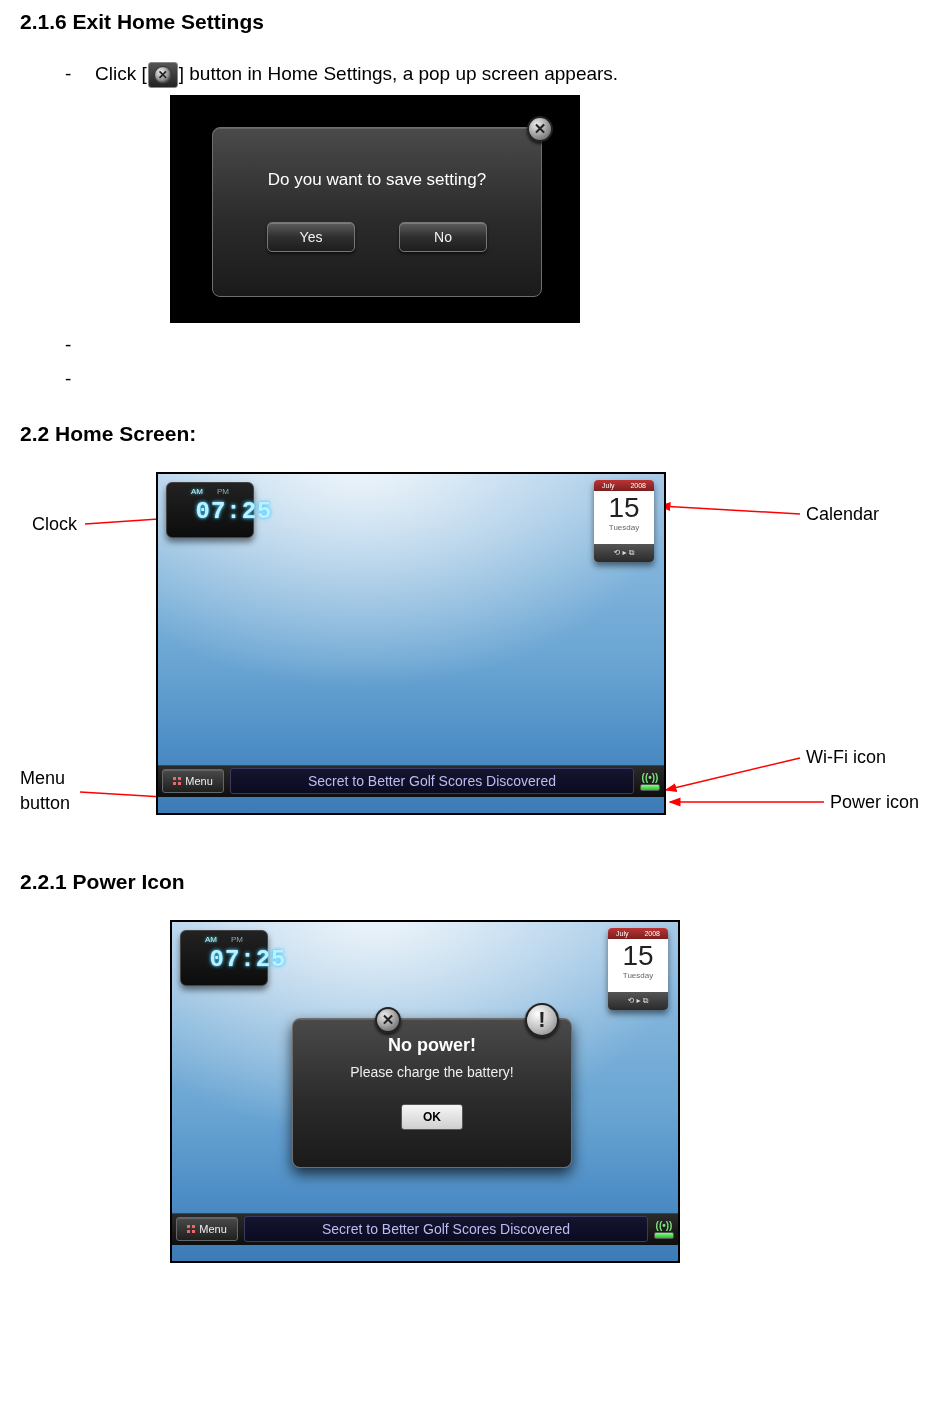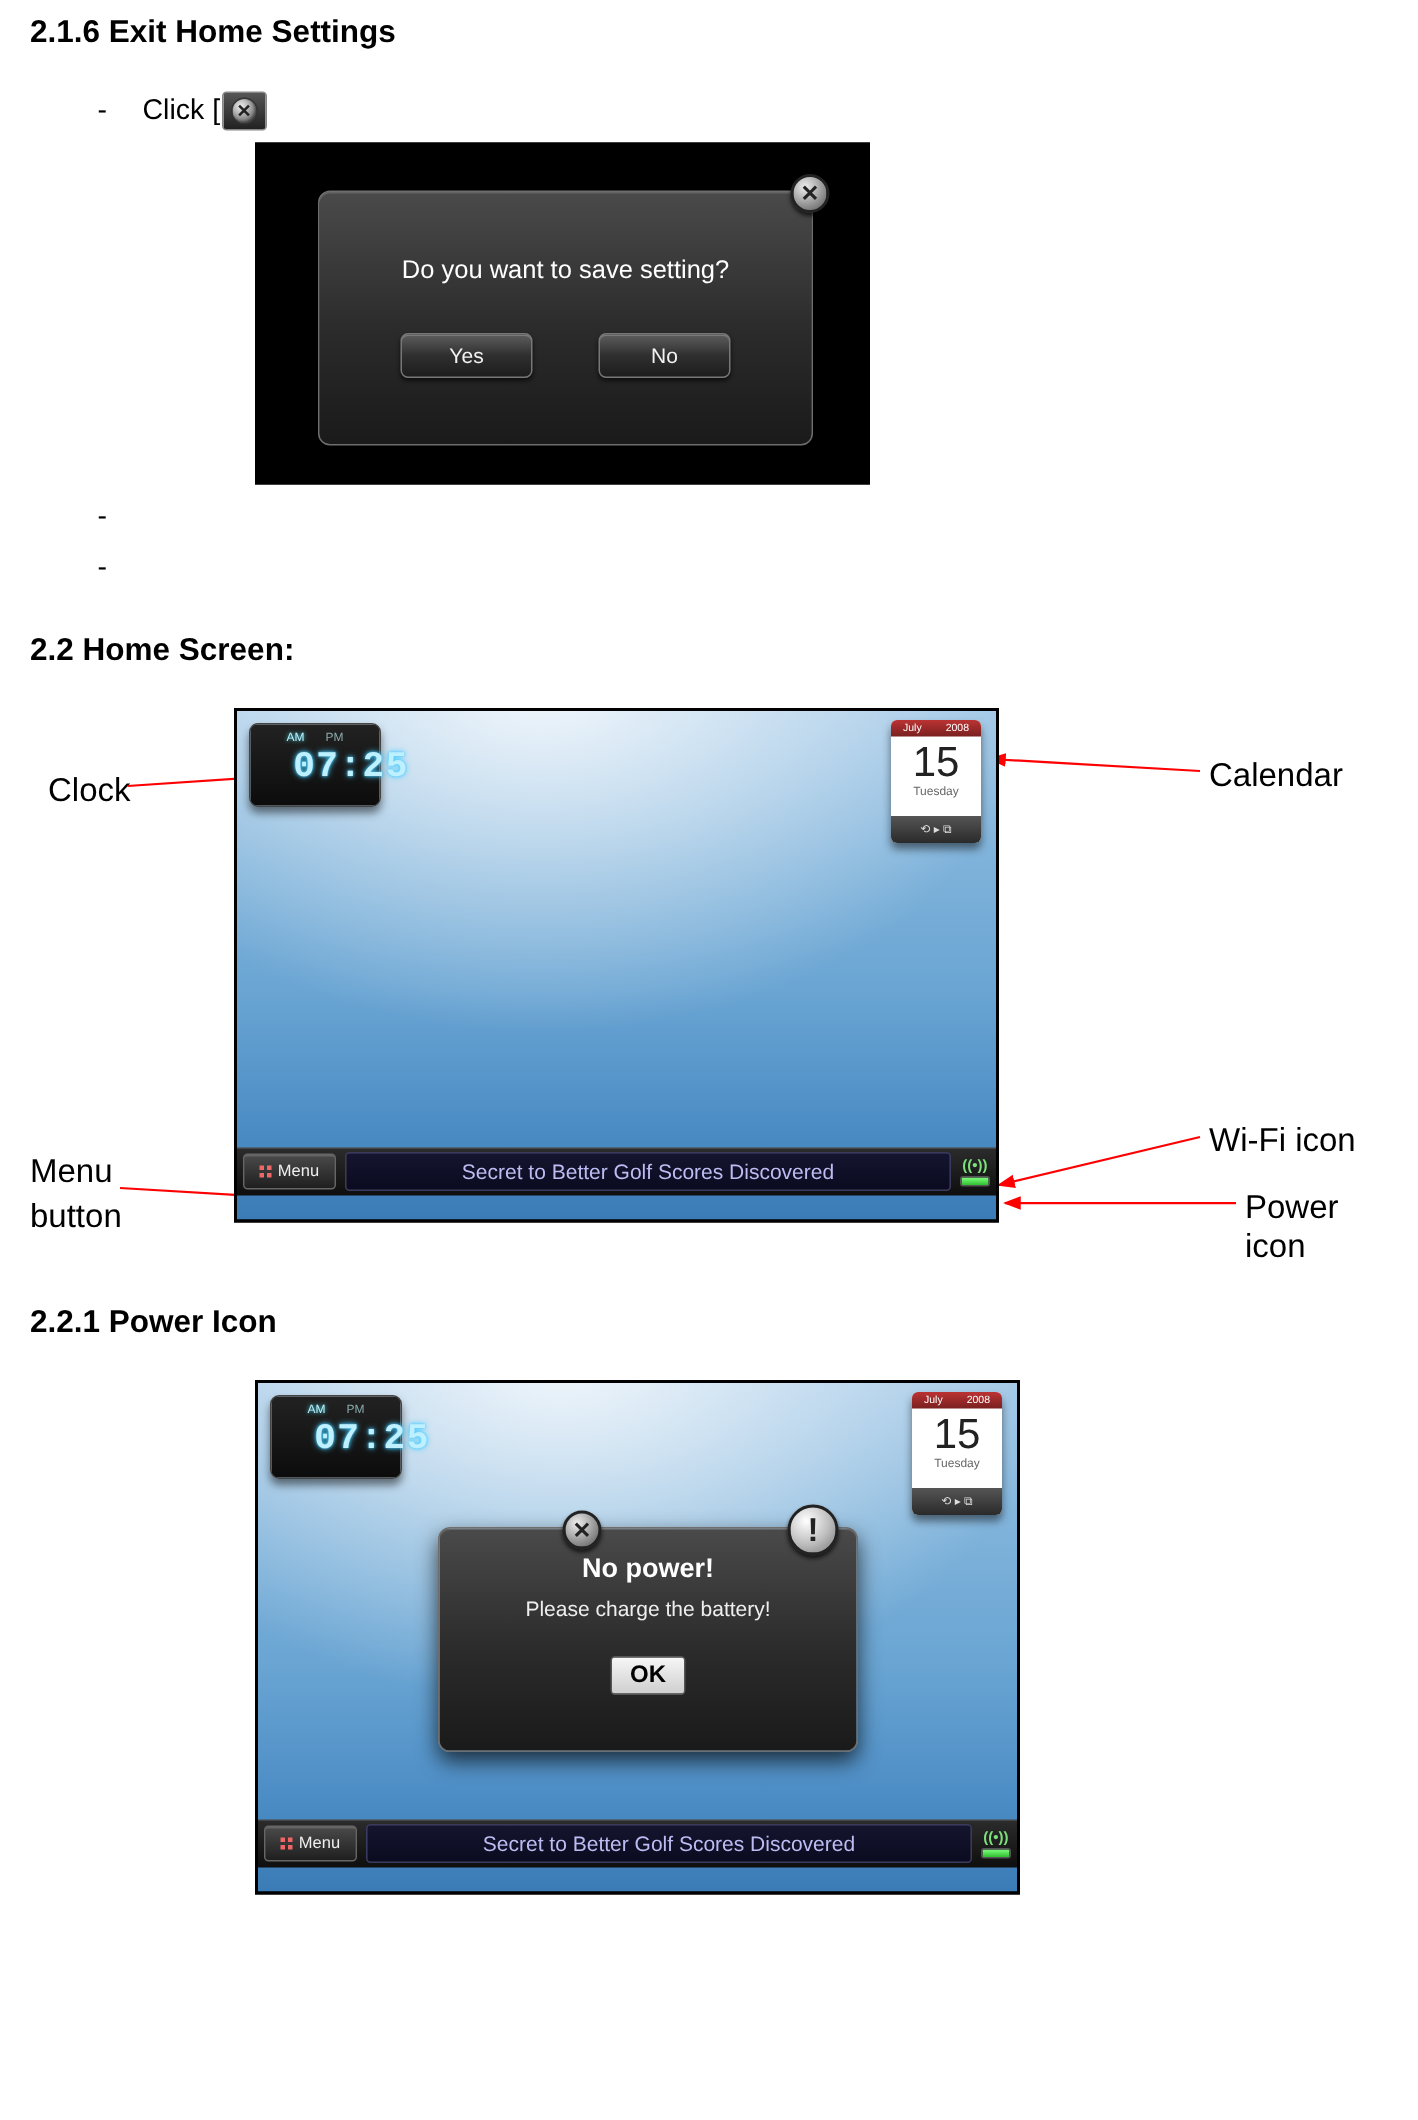--- a/index.html
+++ b/index.html
@@ -200,21 +200,21 @@
   .power-icon-el {
     width: 20px; height: 7px;
     background: linear-gradient(#7dff7d,#2fbf2f);
     border: 1px solid #555;
     border-radius: 2px;
   }
 
   
   .callout-label {
     position: absolute;
-    font-size: 22px;
+    font-size: 18px;
     color: #000;
   }
   .arrow-svg { position: absolute; overflow: visible; pointer-events: none; }
 
   
   .power-wrap { margin-left: 150px; margin-top: 6px; }
   .power-shot {
     width: 510px; height: 343px;
     border: 2px solid #000;
     background: #000;
@@ -240,26 +240,26 @@
     box-shadow: 0 2px 3px rgba(0,0,0,.7);
   }
   .pd-title {
     color:#fff; font-size:18px; font-weight:bold;
     text-align:center; margin-top:16px;
   }
   .pd-sub {
     color:#eee; font-size:14px; text-align:center; margin-top:8px;
   }
   .pd-ok {
-    width: 50px; height: 26px;
+    width: 62px; height: 26px;
     margin: 24px auto 0 auto;
     background: linear-gradient(#f6f6f6,#cfcfcf);
     border: 1px solid #555; border-radius: 3px;
     display:flex; align-items:center; justify-content:center;
-    font-weight:bold; font-size:16px; color:#000;
+    font-weight:bold; font-size:12px; color:#000;
   }
   .powerX {
     position: absolute; top: -12px; left: 82px;
     width: 26px; height: 26px; border-radius: 50%;
     background: radial-gradient(circle at 35% 30%, #eee, #999 55%, #555);
     border: 2px solid #222;
     display:flex; align-items:center; justify-content:center;
     color:#222; font-weight:bold; font-size:15px;
     box-shadow: 0 2px 3px rgba(0,0,0,.7);
   }
@@ -269,21 +269,21 @@
 <body>
 
 <h3 class="section-title-1">2.1.6 Exit Home Settings</h3>
 
 <div class="bullet-list">
   <div class="bullet-row">
     <span class="dash">-</span>
     <span class="bullet-text">
       <span>Click [</span><span class="inline-icon">
           <span class="x-circle">✕</span>
-        </span>
+        </span><span>] button in Home Settings, a pop up screen appears.</span>
     </span>
   </div>
 </div>
 
 <div class="shot-wrap">
   <div class="shot1">
     <div class="dlg1">
       <div class="dlg-close">✕</div>
       <div class="dlg-msg">Do you want to save setting?</div>
       <div class="dlg-btn-row">

